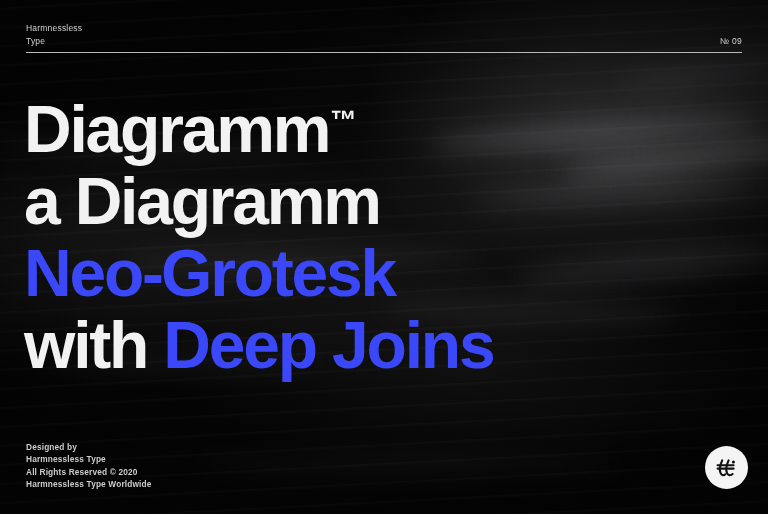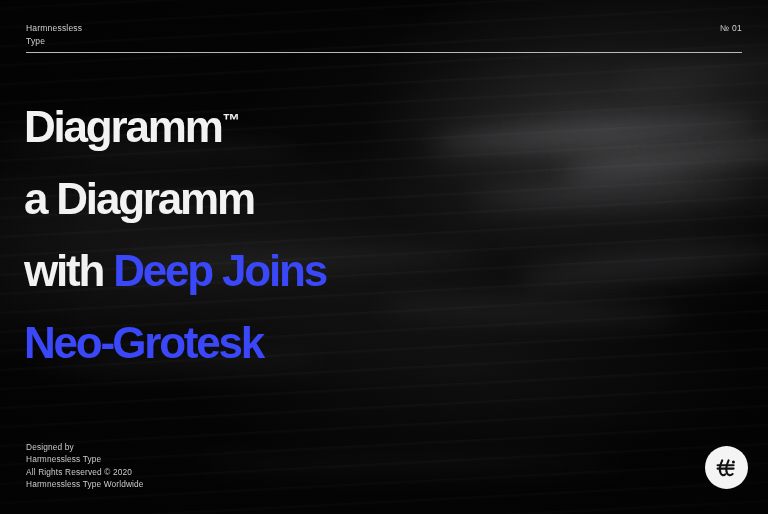--- a/index.html
+++ b/index.html
@@ -68,21 +68,21 @@
   }
 
   
   .header {
     position: absolute;
     left: 26px;
     right: 26px;
     top: 22px;
     display: flex;
     justify-content: space-between;
-    align-items: flex-start;
+    align-items: flex-end;
   }
   .header-left {
     font-size: 8.5px;
     line-height: 12.5px;
     letter-spacing: 0.2px;
     color: #d2d2d2;
     white-space: pre-line;
   }
   .header-right {
     font-size: 8.5px;
@@ -97,21 +97,21 @@
     top: 52px;
     height: 1px;
     background: #b9b9b9;
   }
 
   
   .headline {
     position: absolute;
     left: 24px;
     top: 84px;
-    font-size: 44px;
+    font-size: 66px;
     line-height: 72px;
     font-weight: bold;
     letter-spacing: -2.2px;
     color: #f2f2f2;
     white-space: nowrap;
   }
   .headline .ln { display: block; }
   .blue { color: #3a48fa; }
   .tm {
     font-size: 0.40em;
@@ -129,20 +129,21 @@
     bottom: 24px;
     display: flex;
     align-items: flex-end;
   }
   .footer-col {
     font-size: 8.3px;
     line-height: 12.2px;
     letter-spacing: 0.15px;
     color: #cccccc;
     white-space: pre-line;
+    font-weight: bold;
   }
   .footer-col.c1 { width: 282px; }
   .footer-col.c2 { flex: 1; }
 
   .badge {
     position: absolute;
     right: 20px;
     bottom: 25px;
     width: 43px;
     height: 43px;
@@ -171,29 +172,29 @@
     <div class="bg-wisp w7"></div>
     <div class="bg-wisp w8"></div>
     <div class="bg-wisp w9"></div>
     <div class="bg-wisp w10"></div>
   </div>
   <div class="bg-layer bg-vignette"></div>
 
   <div class="header">
     <div class="header-left">Harmnessless
 Type</div>
-    <div class="header-right">№ 01</div>
+    <div class="header-right">№ 09</div>
   </div>
   <div class="rule"></div>
 
   <div class="headline">
     <span class="ln"><span>Diagramm</span><span class="tm">™</span></span>
     <span class="ln">a Diagramm</span>
+    <span class="ln"><span class="blue">Neo</span><span class="blue hyphen">-</span><span class="blue">Grotesk</span></span>
     <span class="ln"><span>with</span><span>&nbsp;</span><span class="blue">Deep Joins</span></span>
-    <span class="ln"><span class="blue">Neo</span><span class="blue hyphen">-</span><span class="blue">Grotesk</span></span>
   </div>
 
   <div class="footer">
     <div class="footer-col c1">Designed by
 Harmnessless Type
 All Rights Reserved © 2020
 Harmnessless Type Worldwide</div>
   </div>
 
   <div class="badge">

